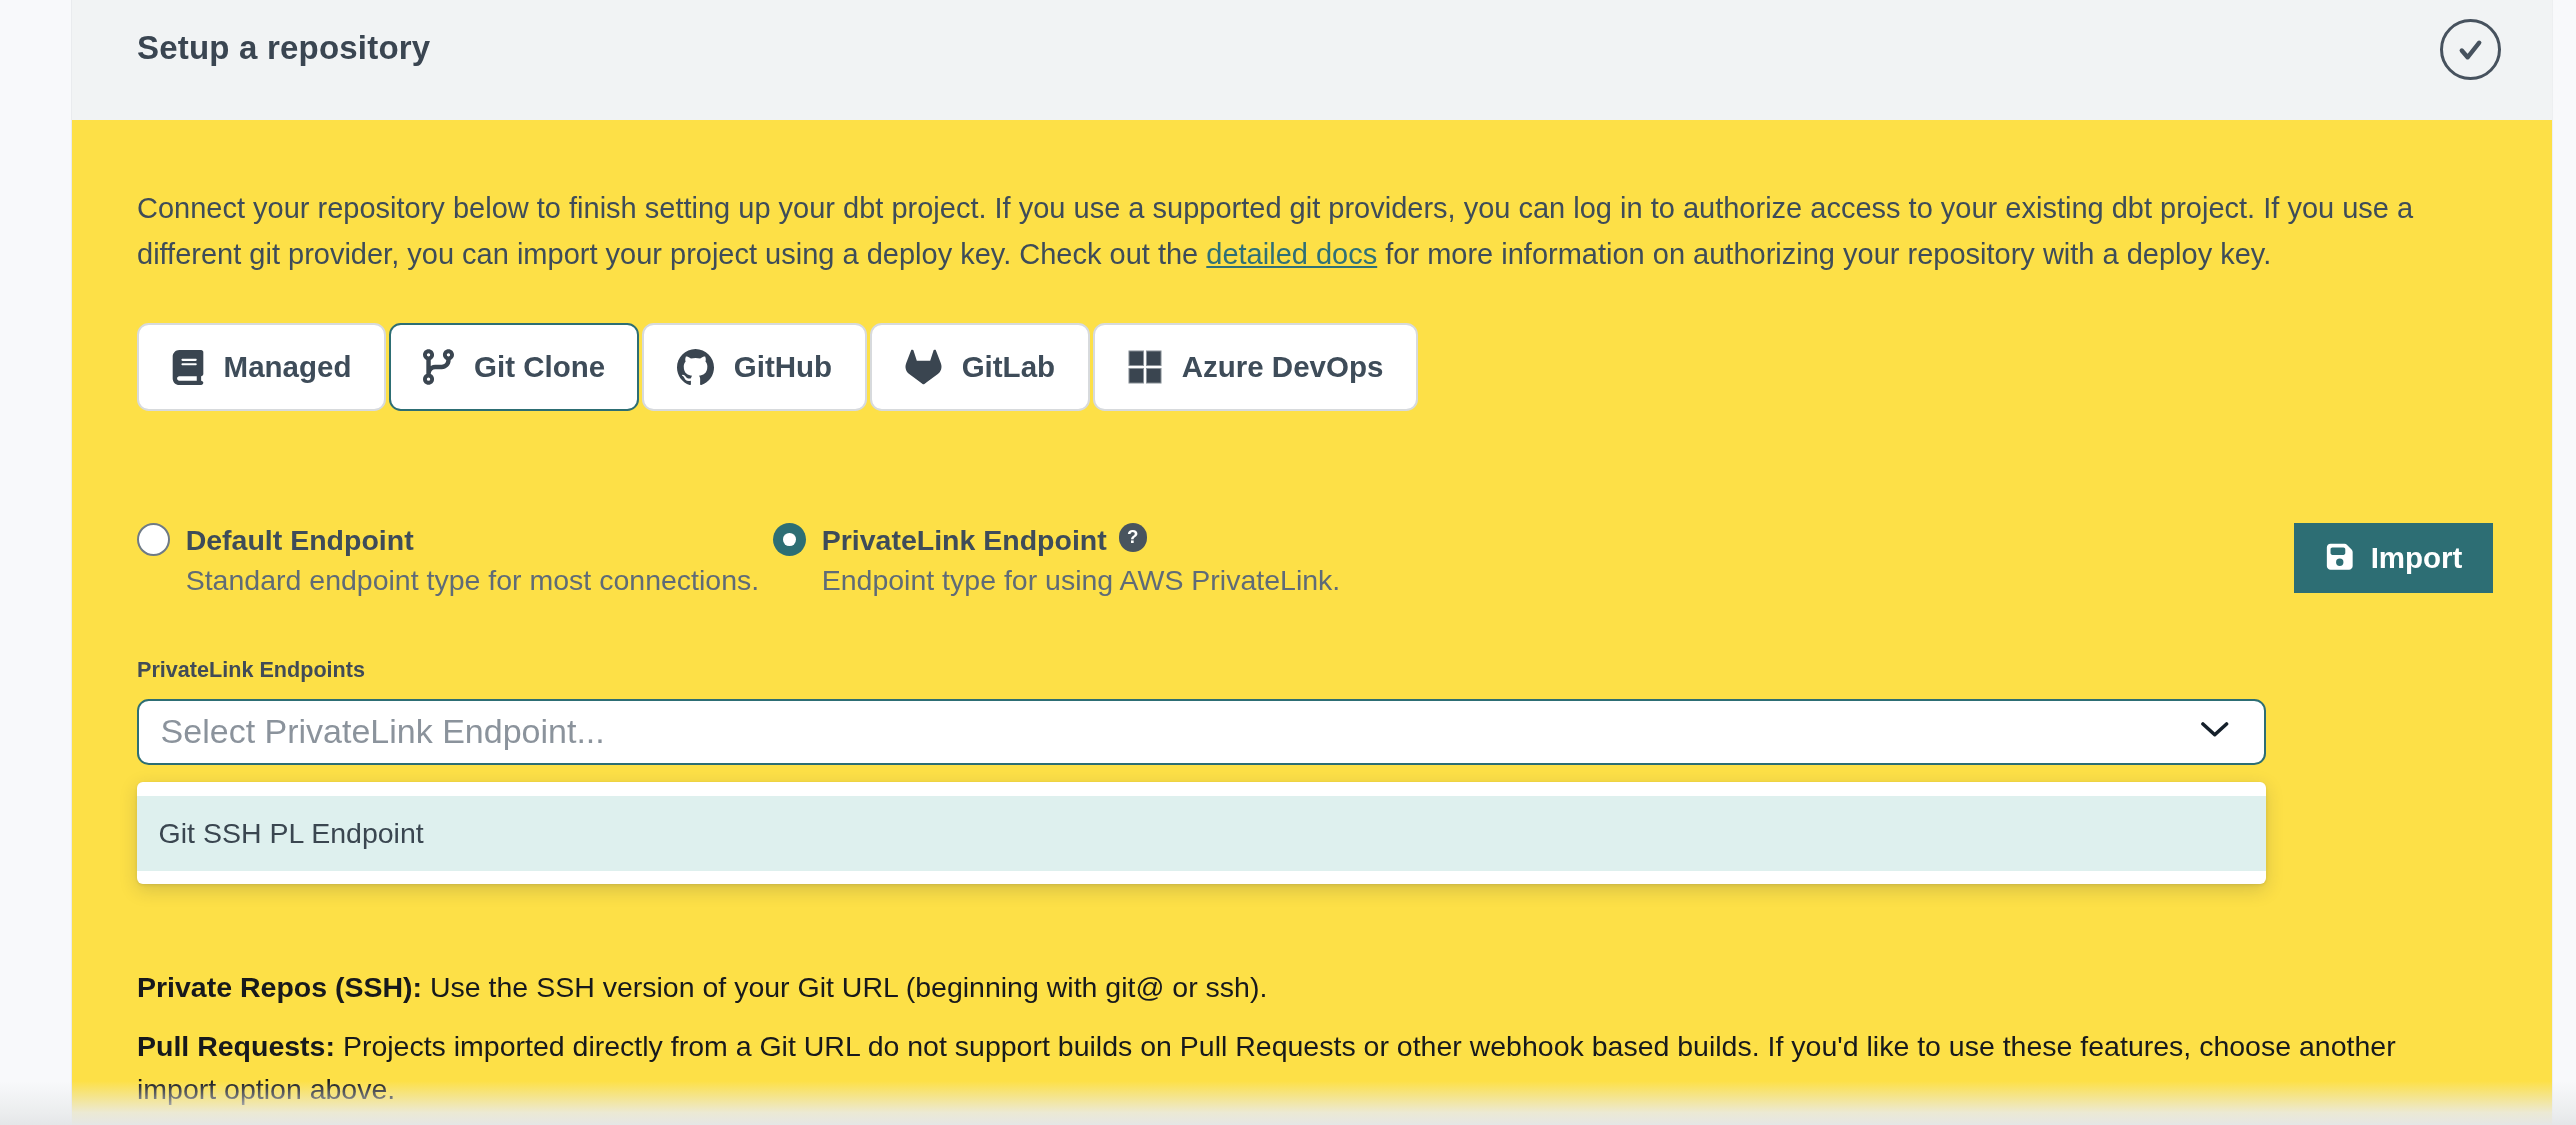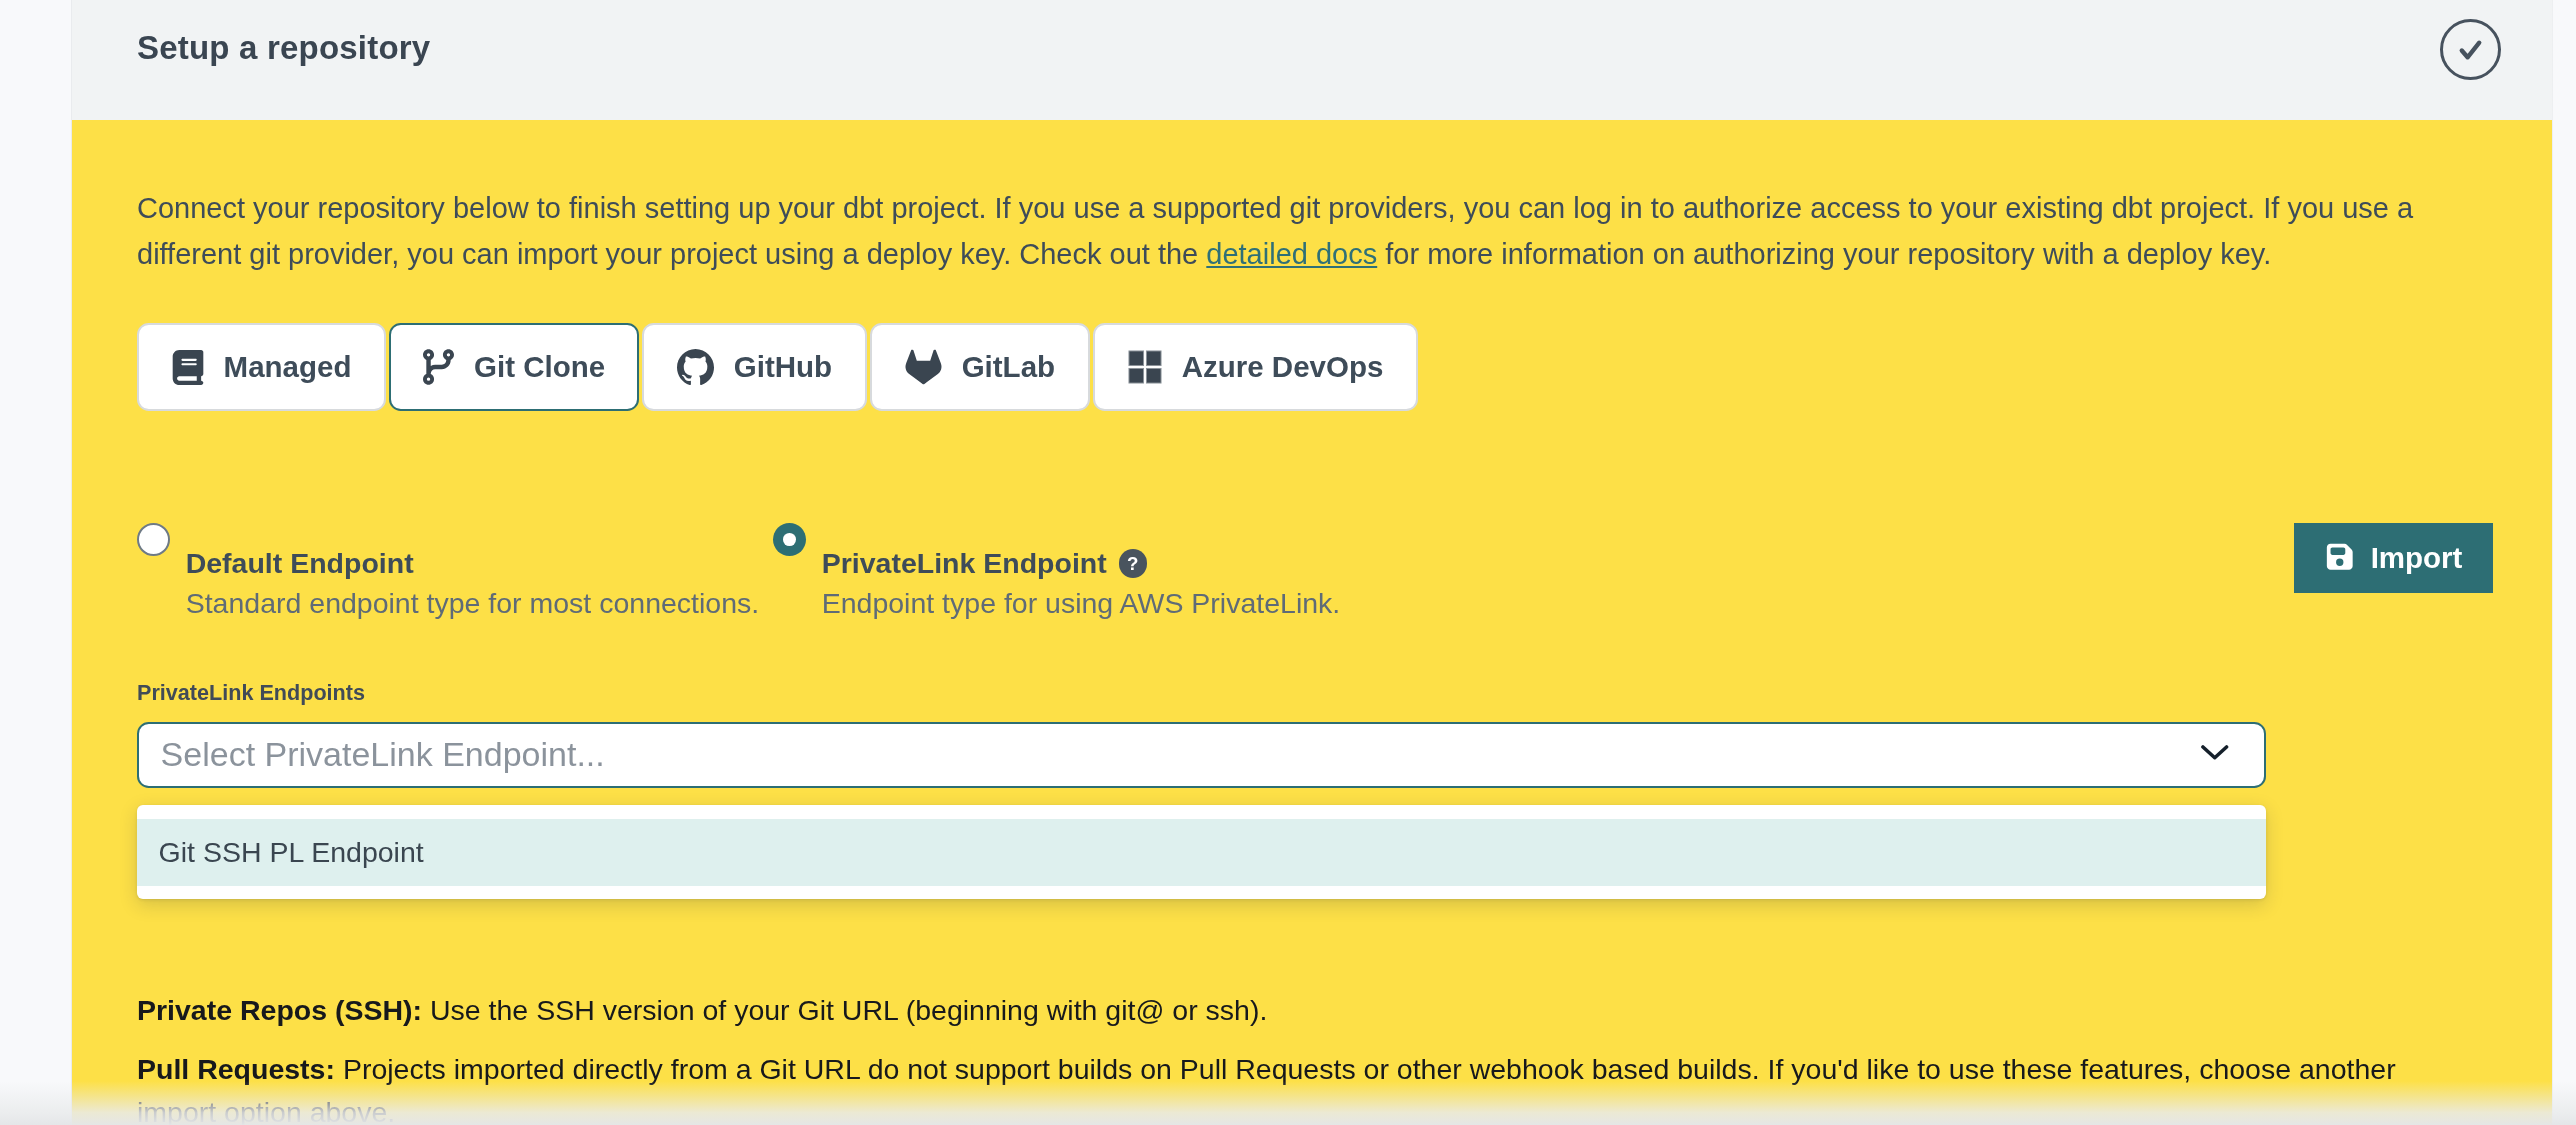--- a/index.html
+++ b/index.html
@@ -52,21 +52,21 @@
   .radio-option { display:flex; align-items:flex-start; gap:15.7px; cursor:pointer; }
   .radio-col-1 { width:636px; }
   .radio-circle {
     width:33px; height:33px; border-radius:50%; flex:0 0 auto; margin-top:0px;
     border:2.9px solid #6e7a86; background:#ffffff;
     display:flex; align-items:center; justify-content:center;
   }
   .radio-circle.selected { border:none; background:#2d6e74; }
   .radio-dot { width:12.8px; height:12.8px; border-radius:50%; background:#ffffff; }
   .radio-texts { display:flex; flex-direction:column; }
-  .radio-label-line { display:flex; align-items:center; gap:11.8px;margin-top:23px; }
+  .radio-label-line { display:flex; gap:11.8px; }
   .radio-label { font-size:28.5px; font-weight:700; color:#3e4c59; line-height:35px; }
   .help-badge {
     width:28.5px; height:28.5px; border-radius:50%; background:#49545e; color:#ffffff;
     font-size:18.7px; font-weight:700; display:flex; align-items:center; justify-content:center;
     cursor:pointer;
   }
   .radio-desc { font-size:28.5px; color:#5f6b77; line-height:39px; margin-top:2.9px; }
 
   .import-btn {
     margin-left:auto; height:70px; padding:0 31px;
@@ -97,21 +97,21 @@
   }
   .git-url-input input::placeholder { color:#6f7780; opacity:1; }
 
   .pl-dropdown {
     position:absolute; top:83px; left:0; width:2129px;
     background:#ffffff; border-radius:5.9px; z-index:5;
     box-shadow:0 5.9px 17.7px rgba(40,50,60,0.18), 0 1px 2.9px rgba(40,50,60,0.12);
     padding:14.7px 0 12.8px 0;
   }
   .pl-option {
-    height:67px; background:#def0ee; display:flex; align-items:center;
+    height:75px; background:#def0ee; display:flex; align-items:center;
     padding:0 21.6px; font-size:28.5px; color:#3a4650; cursor:pointer;
   }
 
   
   .notes { margin:29.5px 59px 0 65px; }
   .note { font-size:28.5px; line-height:43px; color:#17191c; width:2289px; }
   .note + .note { margin-top:15.7px; }
   .note b { font-weight:700; }
 
   

